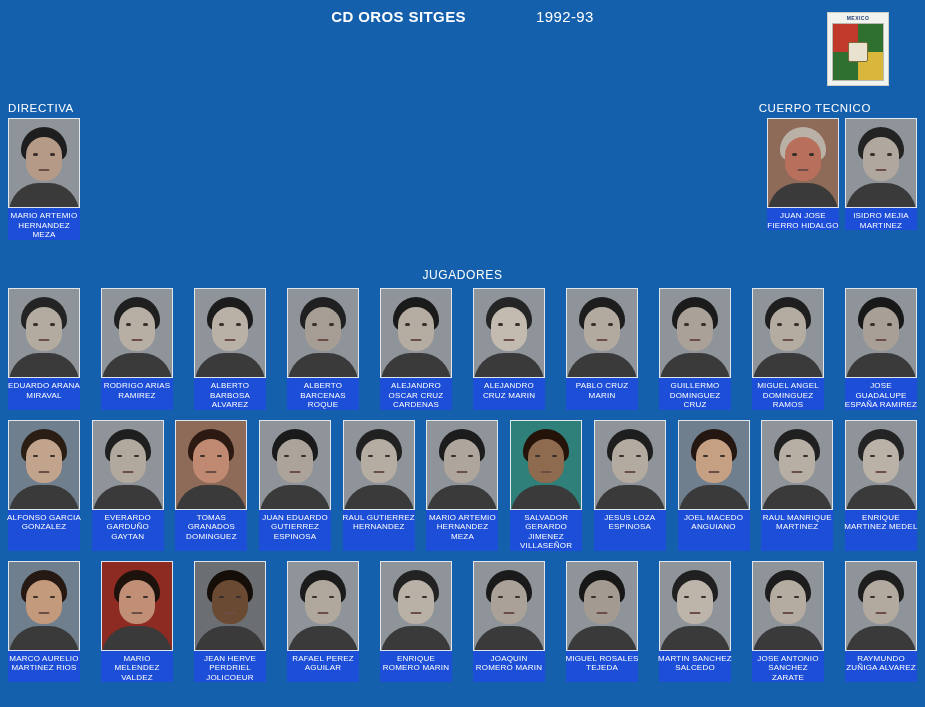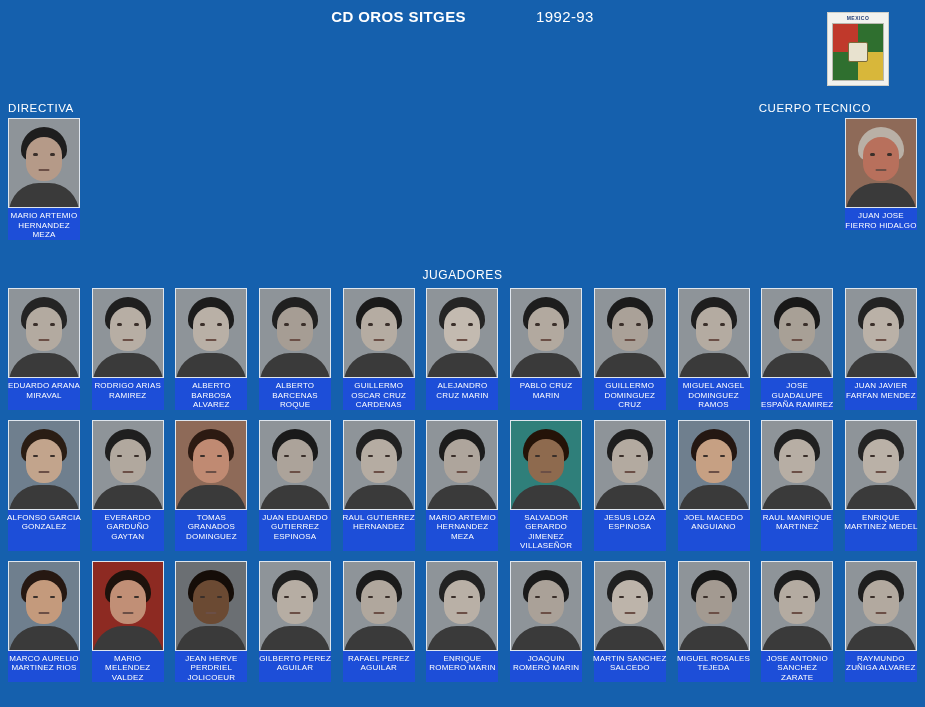--- a/index.html
+++ b/index.html
@@ -280,20 +280,32 @@
           <div class="bg" style="background: rgb(142, 106, 88);"></div>
           <div class="shoulders"></div>
           <div class="hair" style="background: rgb(185, 176, 166);"></div>
           <div class="face" style="background: rgb(184, 112, 92);"></div>
           <div class="eye l"></div>
           <div class="eye r"></div>
           <div class="mouth"></div>
         </div>
         <div class="name">JUAN JOSE FIERRO HIDALGO</div>
       </div>
+      <div class="card">
+        <div class="photo">
+          <div class="bg" style="background: rgb(142, 148, 153);"></div>
+          <div class="shoulders"></div>
+          <div class="hair" style="background: rgb(35, 35, 35);"></div>
+          <div class="face" style="background: rgb(176, 168, 159);"></div>
+          <div class="eye l"></div>
+          <div class="eye r"></div>
+          <div class="mouth"></div>
+        </div>
+        <div class="name">ISIDRO MEJIA MARTINEZ</div>
+      </div>
     </div>
 
   <div class="grid">
       <div class="row">
         <div class="card">
           <div class="photo">
             <div class="bg" style="background: rgb(142, 148, 153);"></div>
             <div class="shoulders"></div>
             <div class="hair" style="background: rgb(36, 36, 36);"></div>
             <div class="face" style="background: rgb(179, 170, 160);"></div>
@@ -342,21 +354,21 @@
         <div class="card">
           <div class="photo">
             <div class="bg" style="background: rgb(142, 148, 153);"></div>
             <div class="shoulders"></div>
             <div class="hair" style="background: rgb(26, 26, 26);"></div>
             <div class="face" style="background: rgb(181, 172, 162);"></div>
             <div class="eye l"></div>
             <div class="eye r"></div>
             <div class="mouth"></div>
           </div>
-          <div class="name">GUILLERMO OSCAR CRUZ CARDENAS</div>
+          <div class="name">ALEJANDRO OSCAR CRUZ CARDENAS</div>
         </div>
         <div class="card">
           <div class="photo">
             <div class="bg" style="background: rgb(142, 148, 153);"></div>
             <div class="shoulders"></div>
             <div class="hair" style="background: rgb(37, 37, 37);"></div>
             <div class="face" style="background: rgb(195, 186, 176);"></div>
             <div class="eye l"></div>
             <div class="eye r"></div>
             <div class="mouth"></div>
@@ -404,32 +416,20 @@
             <div class="bg" style="background: rgb(142, 148, 153);"></div>
             <div class="shoulders"></div>
             <div class="hair" style="background: rgb(24, 24, 24);"></div>
             <div class="face" style="background: rgb(168, 160, 150);"></div>
             <div class="eye l"></div>
             <div class="eye r"></div>
             <div class="mouth"></div>
           </div>
           <div class="name">JOSE GUADALUPE ESPAÑA RAMIREZ</div>
         </div>
-        <div class="card">
-          <div class="photo">
-            <div class="bg" style="background: rgb(142, 148, 153);"></div>
-            <div class="shoulders"></div>
-            <div class="hair" style="background: rgb(35, 35, 35);"></div>
-            <div class="face" style="background: rgb(186, 177, 167);"></div>
-            <div class="eye l"></div>
-            <div class="eye r"></div>
-            <div class="mouth"></div>
-          </div>
-          <div class="name">JUAN JAVIER FARFAN MENDEZ</div>
-        </div>
       </div>
       <div class="row">
         <div class="card">
           <div class="photo">
             <div class="bg" style="background: rgb(111, 127, 142);"></div>
             <div class="shoulders"></div>
             <div class="hair" style="background: rgb(42, 29, 20);"></div>
             <div class="face" style="background: rgb(194, 164, 140);"></div>
             <div class="eye l"></div>
             <div class="eye r"></div>
@@ -592,32 +592,20 @@
             <div class="eye l"></div>
             <div class="eye r"></div>
             <div class="mouth"></div>
           </div>
           <div class="name">JEAN HERVE PERDRIEL JOLICOEUR</div>
         </div>
         <div class="card">
           <div class="photo">
             <div class="bg" style="background: rgb(142, 148, 153);"></div>
             <div class="shoulders"></div>
-            <div class="hair" style="background: rgb(31, 31, 31);"></div>
-            <div class="face" style="background: rgb(182, 173, 163);"></div>
-            <div class="eye l"></div>
-            <div class="eye r"></div>
-            <div class="mouth"></div>
-          </div>
-          <div class="name">GILBERTO PEREZ AGUILAR</div>
-        </div>
-        <div class="card">
-          <div class="photo">
-            <div class="bg" style="background: rgb(142, 148, 153);"></div>
-            <div class="shoulders"></div>
             <div class="hair" style="background: rgb(27, 27, 27);"></div>
             <div class="face" style="background: rgb(176, 167, 157);"></div>
             <div class="eye l"></div>
             <div class="eye r"></div>
             <div class="mouth"></div>
           </div>
           <div class="name">RAFAEL PEREZ AGUILAR</div>
         </div>
         <div class="card">
           <div class="photo">
@@ -640,44 +628,44 @@
             <div class="eye l"></div>
             <div class="eye r"></div>
             <div class="mouth"></div>
           </div>
           <div class="name">JOAQUIN ROMERO MARIN</div>
         </div>
         <div class="card">
           <div class="photo">
             <div class="bg" style="background: rgb(142, 148, 153);"></div>
             <div class="shoulders"></div>
+            <div class="hair" style="background: rgb(23, 23, 23);"></div>
+            <div class="face" style="background: rgb(163, 154, 145);"></div>
+            <div class="eye l"></div>
+            <div class="eye r"></div>
+            <div class="mouth"></div>
+          </div>
+          <div class="name">MIGUEL ROSALES TEJEDA</div>
+        </div>
+        <div class="card">
+          <div class="photo">
+            <div class="bg" style="background: rgb(142, 148, 153);"></div>
+            <div class="shoulders"></div>
             <div class="hair" style="background: rgb(32, 32, 32);"></div>
             <div class="face" style="background: rgb(189, 180, 170);"></div>
             <div class="eye l"></div>
             <div class="eye r"></div>
             <div class="mouth"></div>
           </div>
           <div class="name">MARTIN SANCHEZ SALCEDO</div>
         </div>
         <div class="card">
           <div class="photo">
             <div class="bg" style="background: rgb(142, 148, 153);"></div>
             <div class="shoulders"></div>
-            <div class="hair" style="background: rgb(23, 23, 23);"></div>
-            <div class="face" style="background: rgb(163, 154, 145);"></div>
-            <div class="eye l"></div>
-            <div class="eye r"></div>
-            <div class="mouth"></div>
-          </div>
-          <div class="name">MIGUEL ROSALES TEJEDA</div>
-        </div>
-        <div class="card">
-          <div class="photo">
-            <div class="bg" style="background: rgb(142, 148, 153);"></div>
-            <div class="shoulders"></div>
             <div class="hair" style="background: rgb(29, 29, 29);"></div>
             <div class="face" style="background: rgb(180, 171, 161);"></div>
             <div class="eye l"></div>
             <div class="eye r"></div>
             <div class="mouth"></div>
           </div>
           <div class="name">JOSE ANTONIO SANCHEZ ZARATE</div>
         </div>
         <div class="card">
           <div class="photo">

